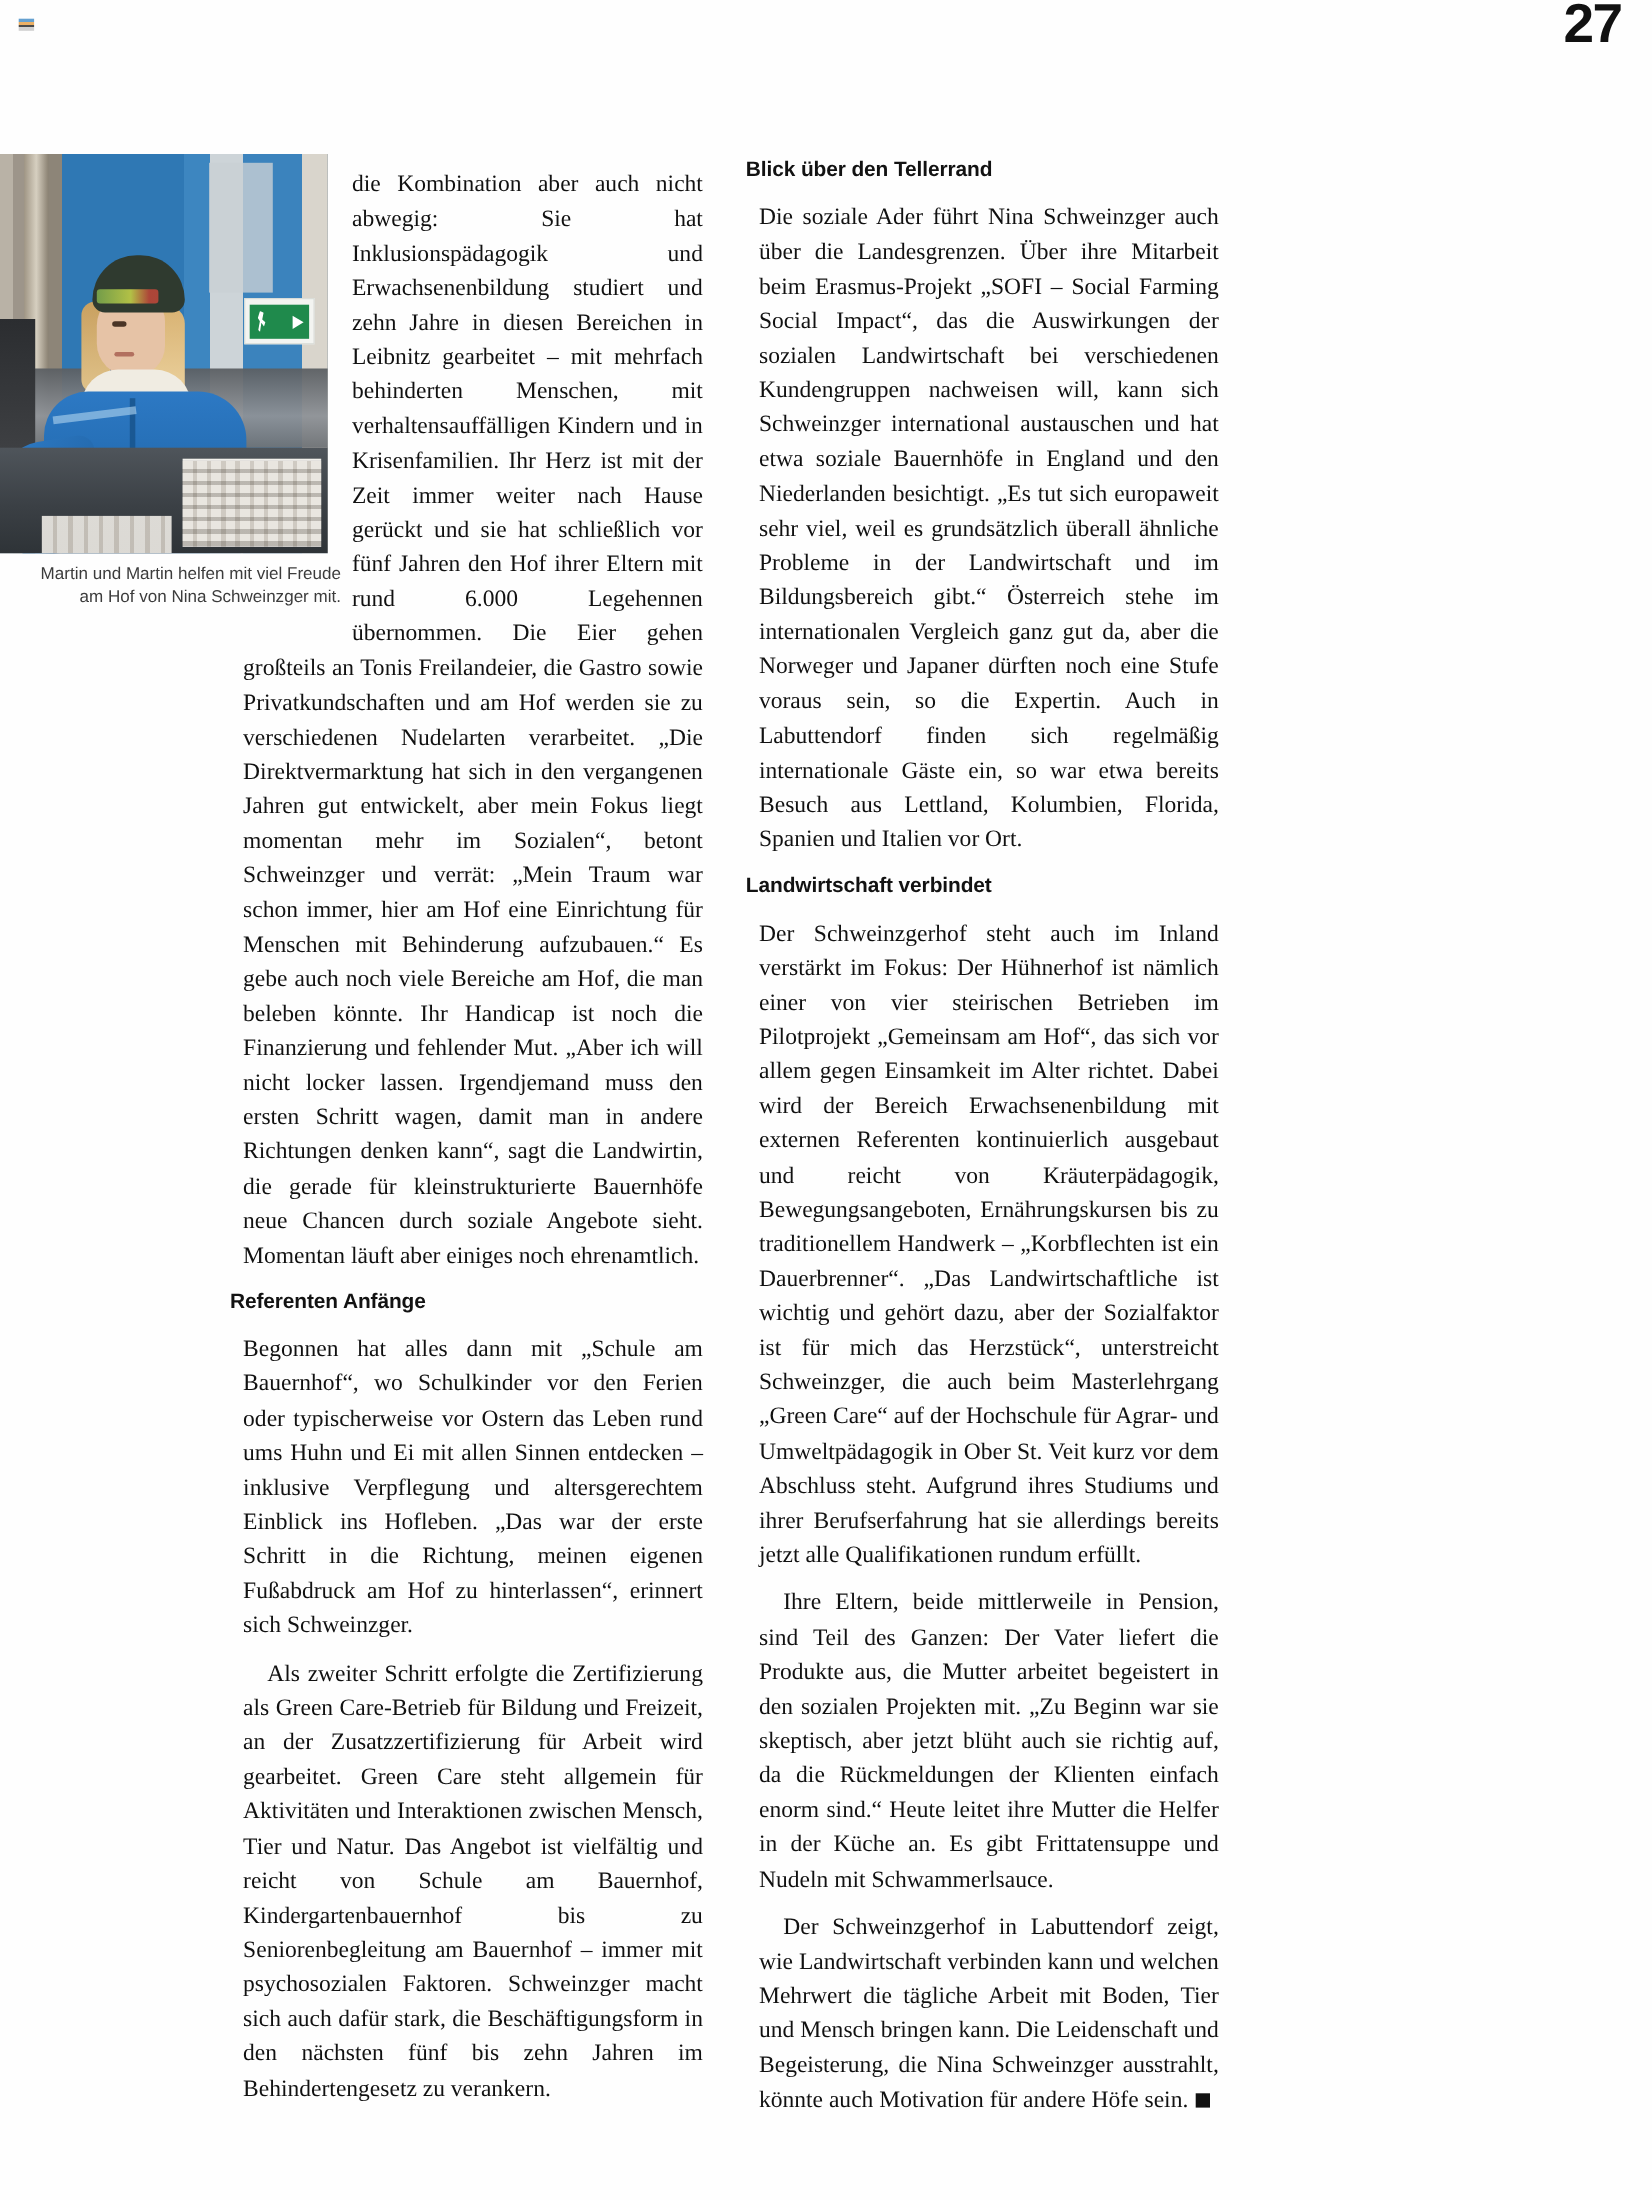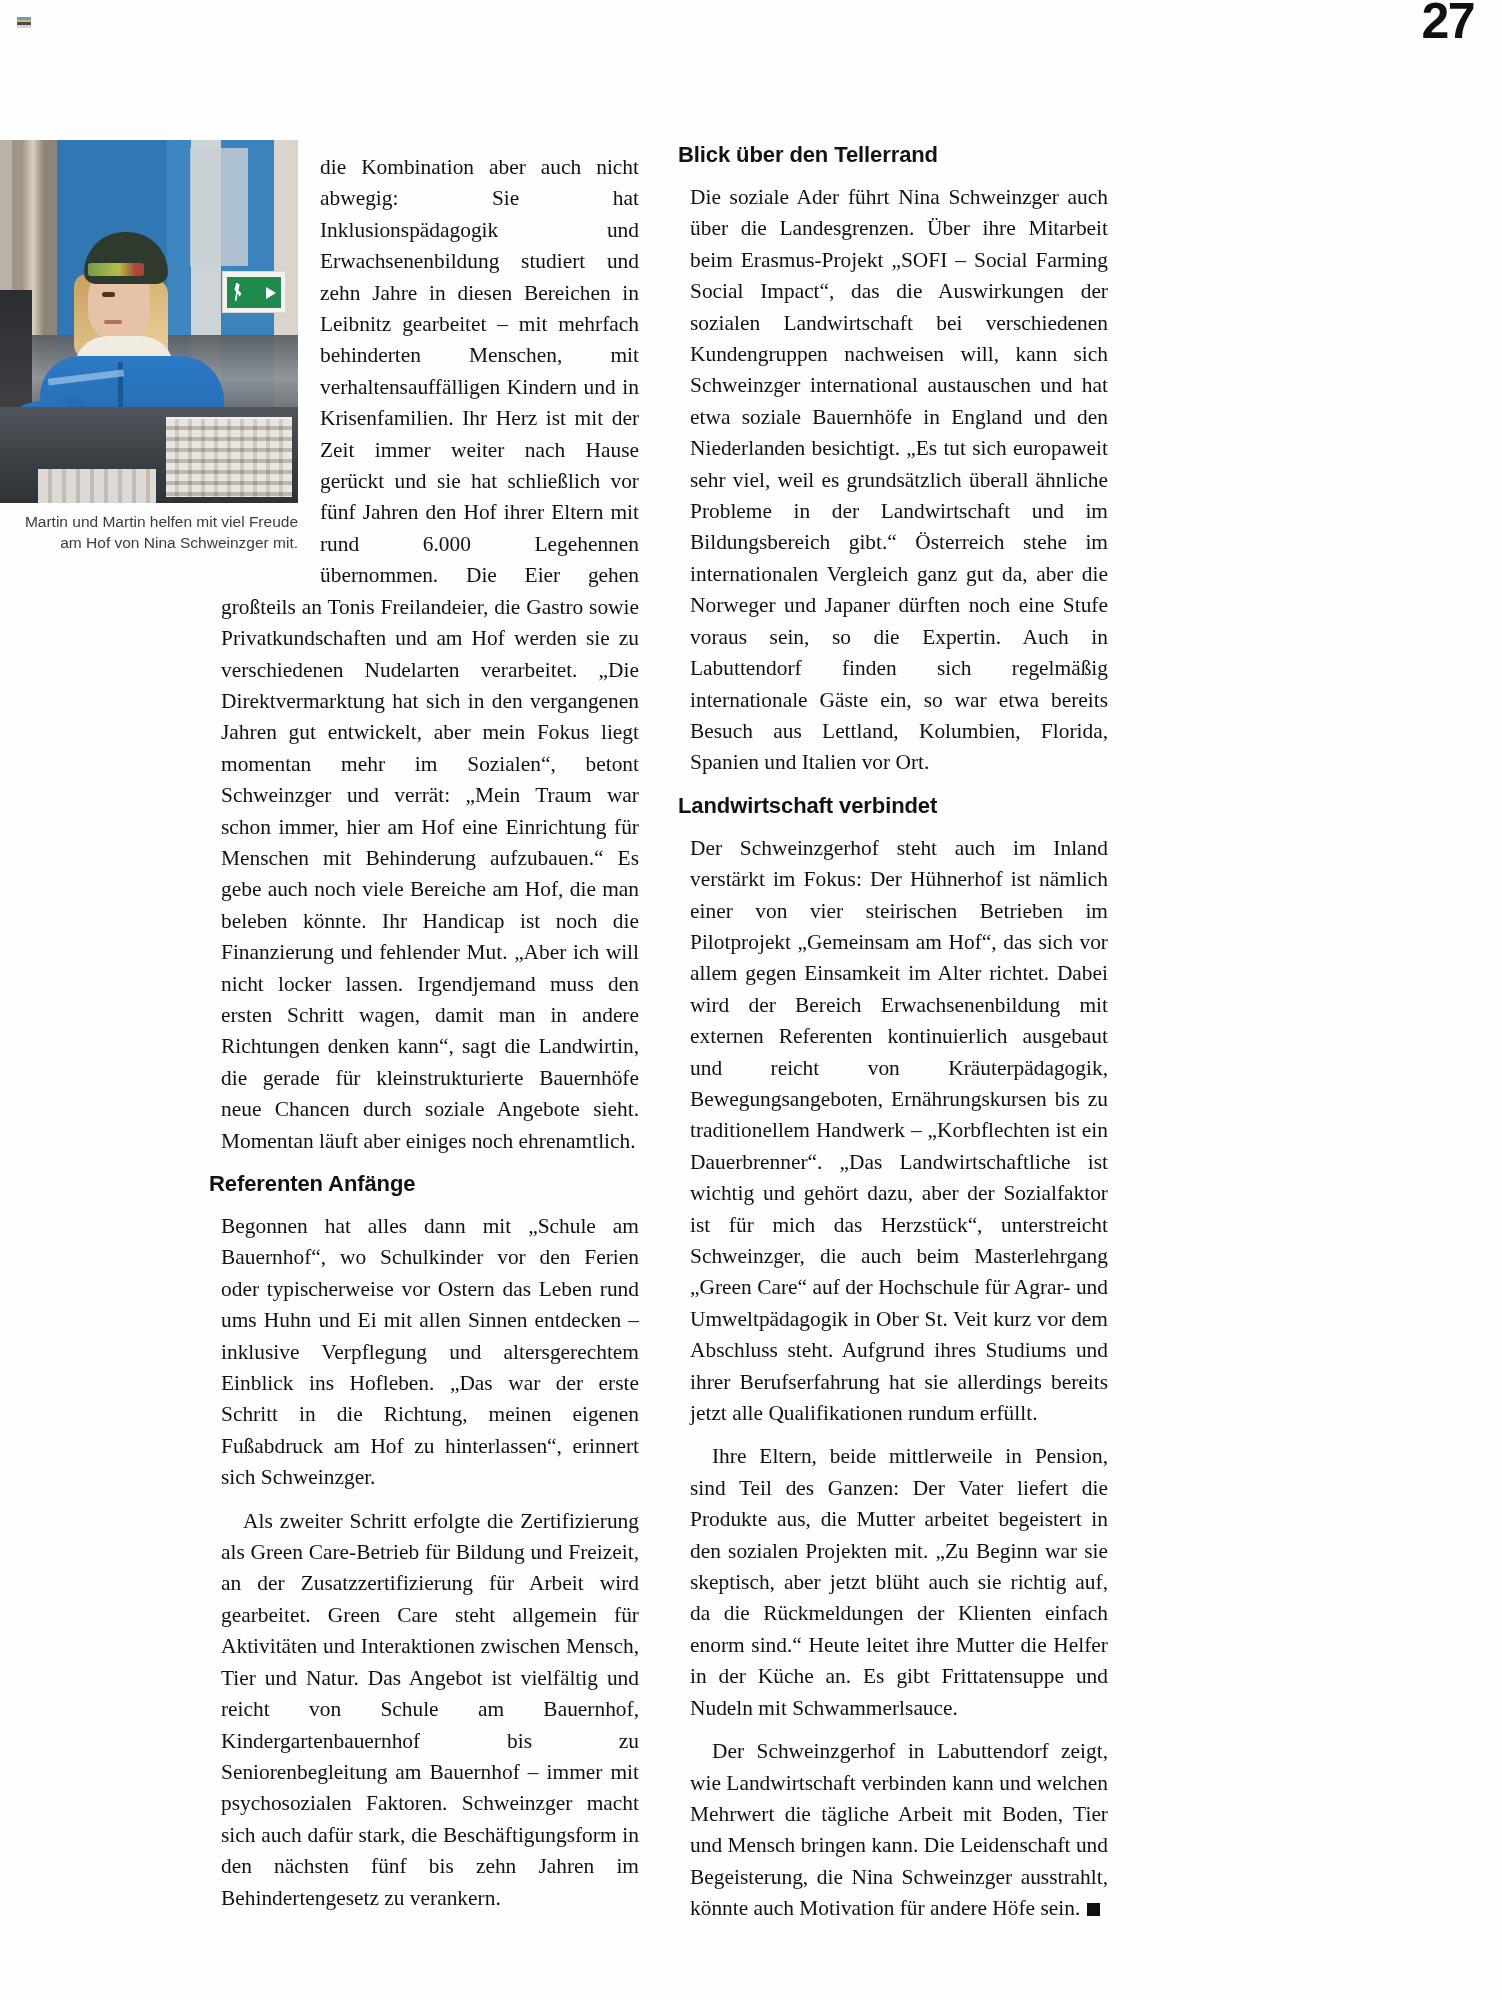--- a/index.html
+++ b/index.html
@@ -62,21 +62,21 @@
   .col p {
     margin: 12px;
   }
   .col p.indent {
     text-indent: 22px;
   }
 
   h2.section-head {
     font-family: "Liberation Sans", "DejaVu Sans", sans-serif;
     font-weight: 700;
-    font-size: 22px;
+    font-size: 19px;
     line-height: 30px;
     letter-spacing: -0.1px;
     margin: 0 0 2px 0;
     color: #121212;
     text-align: left;
   }
   .gap-before-head { margin-top: 29px; }
 
   
   .photo-wrap {
@@ -230,20 +230,21 @@
   }
 
   .caption {
     width: 298px;
     margin-top: 9px;
     font-family: "Liberation Sans", "DejaVu Sans", sans-serif;
     font-size: 15.5px;
     line-height: 20.5px;
     color: #3c3c3c;
     text-align: right;
+    padding-left: 12px;
   }
 
   .endmark {
     display: inline-block;
     width: 13px;
     height: 13px;
     background: #111111;
     vertical-align: -1px;
     margin-left: 7px;
   }

